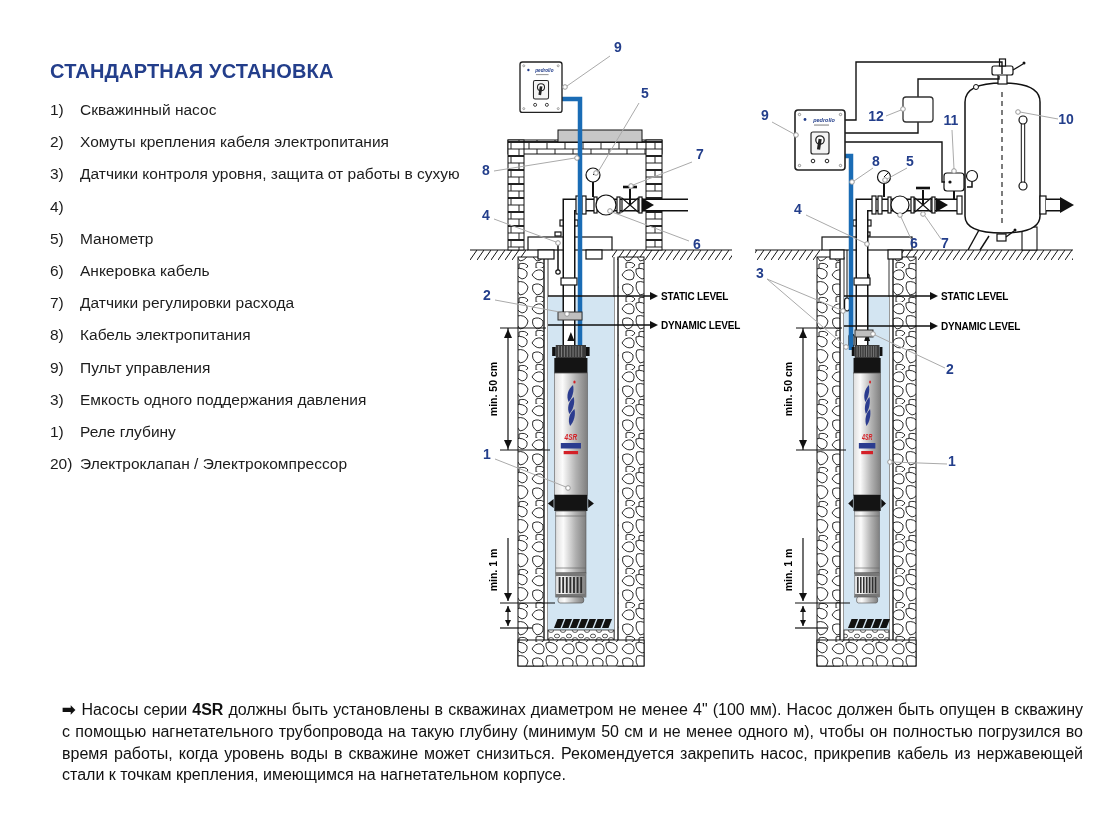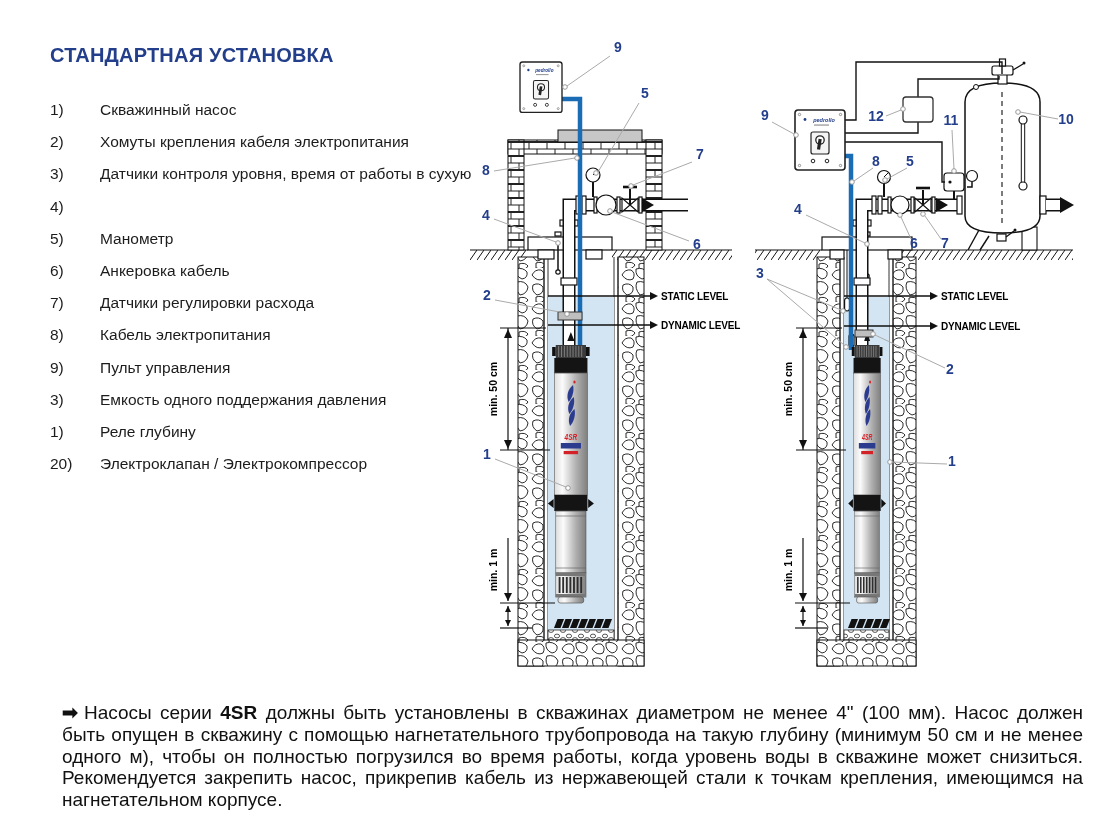--- a/index.html
+++ b/index.html
@@ -1,31 +1,31 @@
 <!DOCTYPE html>
 <html><head>
 <meta charset="utf-8">
 <style>
   html,body{margin:0;padding:0;}
   body{
     width:1109px;height:821px;background:#ffffff;position:relative;overflow:hidden;
     font-family:"Liberation Sans",sans-serif;
   }
   .page-title{
-    position:absolute;left:50px;top:44px;
+    position:absolute;left:50px;top:60px;
     font-size:20px;font-weight:700;color:#233e8b;letter-spacing:.2px;
   }
   .parts-list{position:absolute;left:50px;top:101px;}
   .part-row{height:32.2px;font-size:15.5px;color:#1c1c1c;display:flex;align-items:flex-start;}
   .part-num{width:30px;flex:none;}
-  .part-label{flex:none;white-space:nowrap;margin-left:20px;}
+  .part-label{flex:none;white-space:nowrap;}
   .diagram-svg{position:absolute;left:470px;top:30px;}
   .footer-note{
     position:absolute;left:62px;top:683px;width:1021px;
-    font-size:19px;line-height:21.8px;color:#111;text-align:justify;
+    font-size:16px;line-height:21.8px;color:#111;text-align:justify;
   }
   .footer-note .arrow{font-weight:700;margin-right:6px;}
   
   text.co{font-family:"Liberation Sans",sans-serif;font-size:14px;font-weight:700;fill:#233e8b;}
   text.lvl{font-family:"Liberation Sans",sans-serif;font-size:10px;font-weight:700;fill:#000;letter-spacing:-.2px;}
   text.dim{font-family:"Liberation Sans",sans-serif;font-size:10.5px;font-weight:700;fill:#000;}
   text.brand{font-family:"Liberation Sans",sans-serif;font-size:5.5px;font-style:italic;font-weight:700;fill:#233e8b;}
   text.model{font-family:"Liberation Sans",sans-serif;font-size:9px;font-style:italic;font-weight:700;fill:#d42027;}
   .leader{stroke:#aaa;stroke-width:1;fill:none;}
   .ldot{fill:#fff;stroke:#999;stroke-width:1;}
@@ -44,21 +44,21 @@
   <div class="part-row">
       <span class="part-num">1)</span>
       <span class="part-label">Скважинный насос</span>
     </div>
   <div class="part-row">
       <span class="part-num">2)</span>
       <span class="part-label">Хомуты крепления кабеля электропитания</span>
     </div>
   <div class="part-row">
       <span class="part-num">3)</span>
-      <span class="part-label">Датчики контроля уровня, время от работы в сухую</span>
+      <span class="part-label">Датчики контроля уровня, защита от работы в сухую</span>
     </div>
   <div class="part-row">
       <span class="part-num">4)</span>
     </div>
   <div class="part-row">
       <span class="part-num">5)</span>
       <span class="part-label">Манометр</span>
     </div>
   <div class="part-row">
       <span class="part-num">6)</span>

